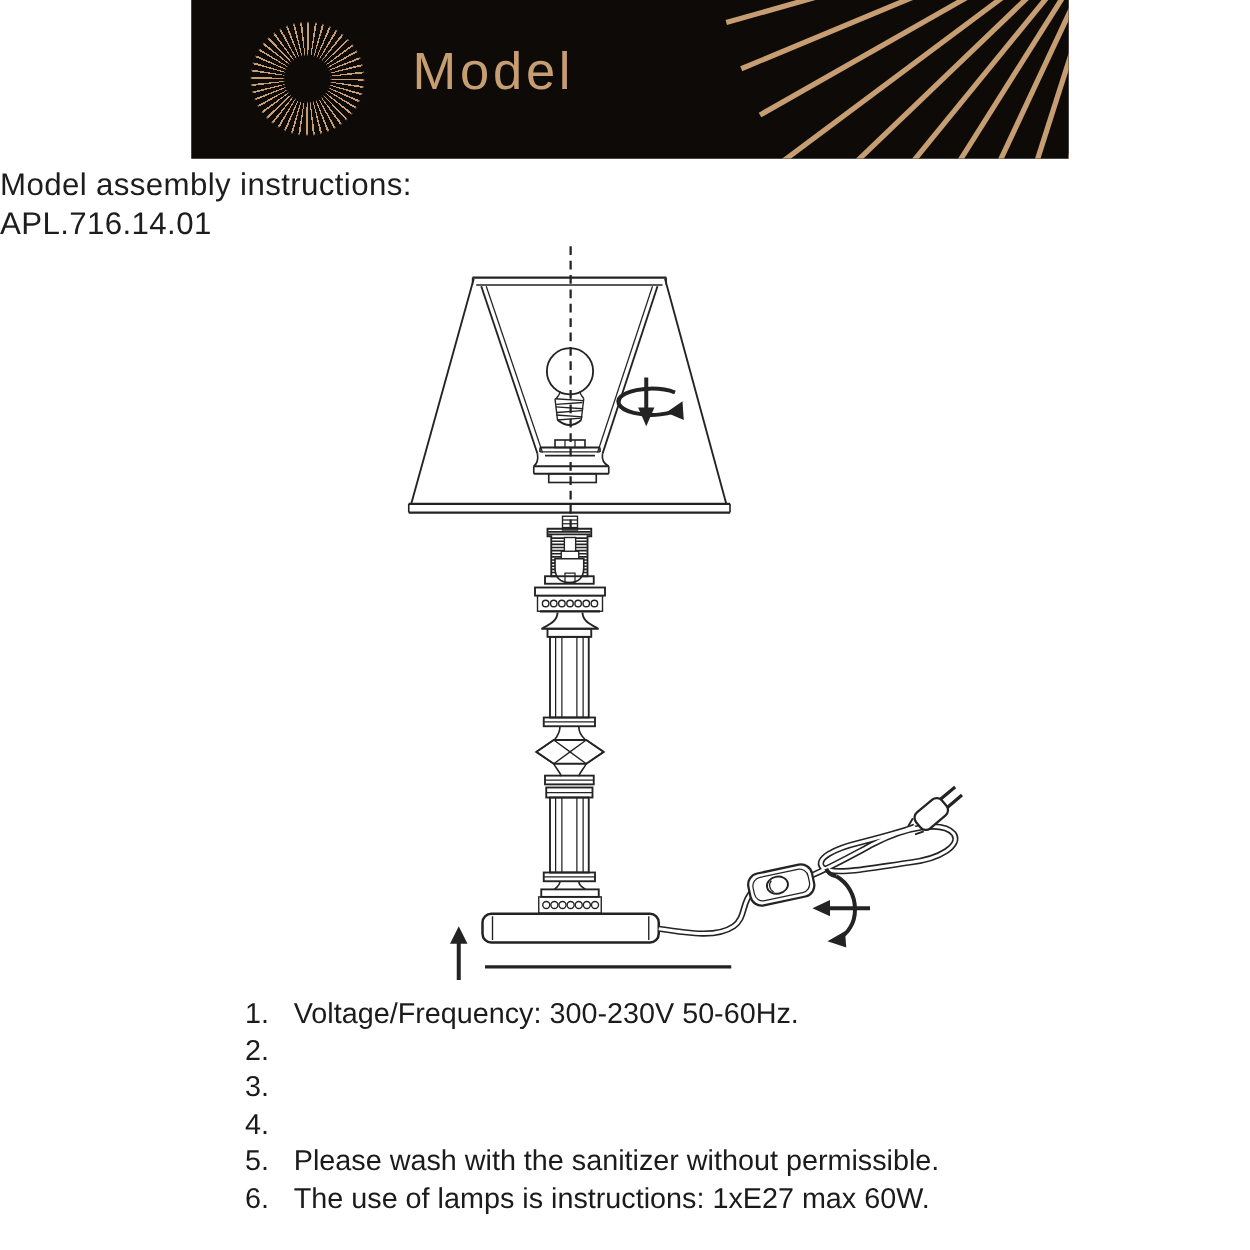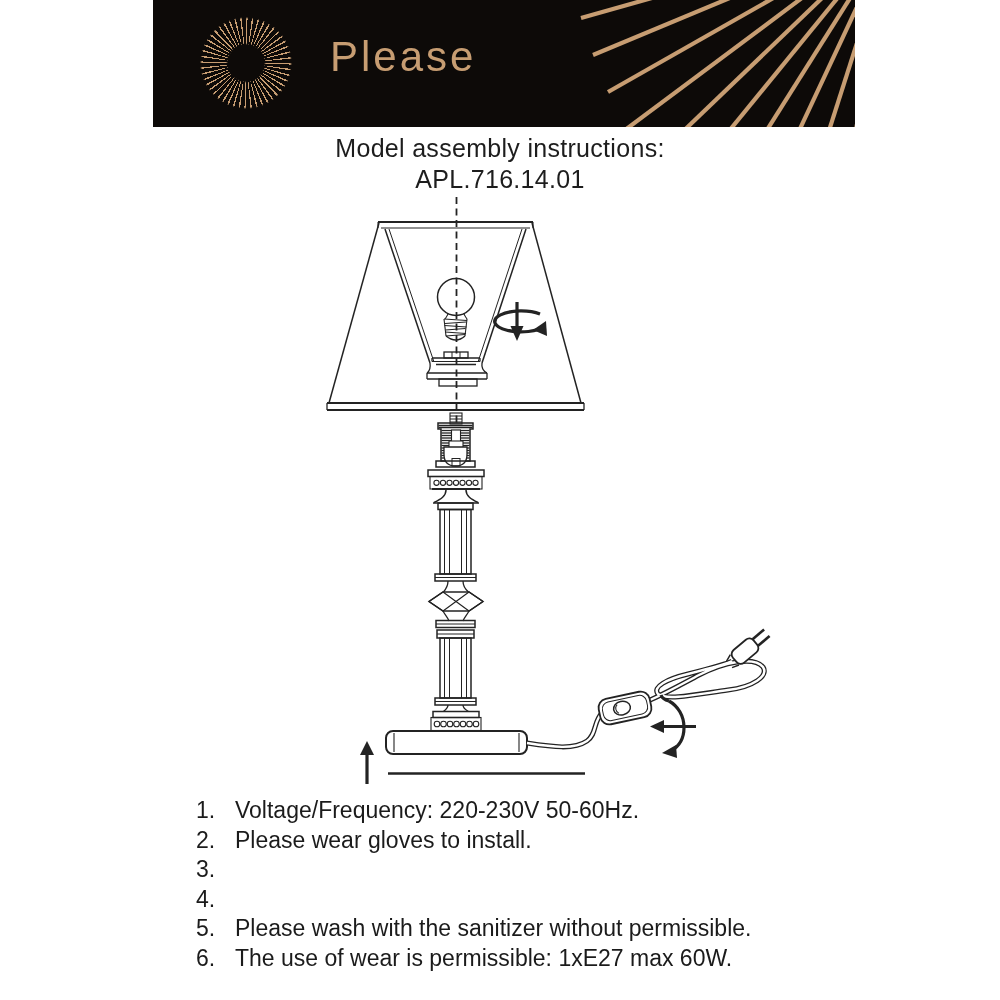--- a/index.html
+++ b/index.html
@@ -18,21 +18,21 @@
     -webkit-mask:radial-gradient(circle,transparent 0 18px,#000 20px 44px,transparent 46px);
             mask:radial-gradient(circle,transparent 0 18px,#000 20px 44px,transparent 46px);
   }
   .brand{
     position:absolute;left:177px;top:34px;font-size:42px;line-height:46px;
     color:#c79d72;letter-spacing:3px;font-weight:400;
   }
   .fan{position:absolute;right:0;top:0;}
   
   .title{
-    position:absolute;left:0;top:133px;width:1000px;text-align:center;
+    position:absolute;left:0;top:133px;width:1000px;
     color:#1d1d1d;font-size:25px;line-height:31px;letter-spacing:0.3px;
   }
   
   .lamp-svg{position:absolute;left:140px;top:188px;}
   .lamp-svg line,.lamp-svg path,.lamp-svg rect,.lamp-svg circle,
   .lamp-svg ellipse,.lamp-svg polygon,.lamp-svg polyline{
     stroke:#232323;fill:none;stroke-width:1.3;
   }
   .w1{stroke-width:1 !important;}
   .w11{stroke-width:1.1 !important;}
@@ -50,21 +50,21 @@
     position:absolute;left:196px;top:796px;color:#1b1b1b;font-size:23px;
   }
   .row{display:flex;line-height:29.5px;}
   .num{width:39px;flex:0 0 39px;}
 </style>
 </head>
 <body>
 
 <div class="banner">
   <div class="starburst"></div>
-  <div class="brand">Please</div>
+  <div class="brand">Model</div>
   <svg class="fan" width="702" height="127" viewBox="0 0 702 127">
     <g stroke="#c79d72" stroke-width="4.2" fill="none">
       <line x1="740" y1="-70" x2="428" y2="18"></line>
       <line x1="740" y1="-70" x2="440" y2="55"></line>
       <line x1="740" y1="-70" x2="455" y2="92"></line>
       <line x1="740" y1="-70" x2="472" y2="130"></line>
       <line x1="740" y1="-70" x2="495" y2="165"></line>
       <line x1="740" y1="-70" x2="523" y2="196"></line>
       <line x1="740" y1="-70" x2="556" y2="222"></line>
       <line x1="740" y1="-70" x2="594" y2="242"></line>
@@ -276,33 +276,32 @@
     <path class="w3" d="M669,701 C665,700 662,698 661,695"></path>
     <polygon class="fillb" points="676,745 662,753 677,758"></polygon>
     <line class="w3" x1="696" y1="726.5" x2="663" y2="726.5"></line>
     <polygon class="fillb" points="664,720 650,726.5 664,733"></polygon>
   </g>
 </svg>
 
 <div class="instructions">
   <div class="row">
     <span class="num">1.</span>
-    <span>Voltage/Frequency: 220-230V 50-60Hz.</span>
+    <span>Voltage/Frequency: 300-230V 50-60Hz.</span>
   </div>
   <div class="row">
     <span class="num">2.</span>
-    <span>Please wear gloves to install.</span>
   </div>
   <div class="row">
     <span class="num">3.</span>
   </div>
   <div class="row">
     <span class="num">4.</span>
   </div>
   <div class="row">
     <span class="num">5.</span>
     <span>Please wash with the sanitizer without permissible.</span>
   </div>
   <div class="row">
     <span class="num">6.</span>
-    <span>The use of wear is permissible: 1xE27 max 60W.</span>
+    <span>The use of lamps is instructions: 1xE27 max 60W.</span>
   </div>
 </div>
 
 </body></html>

